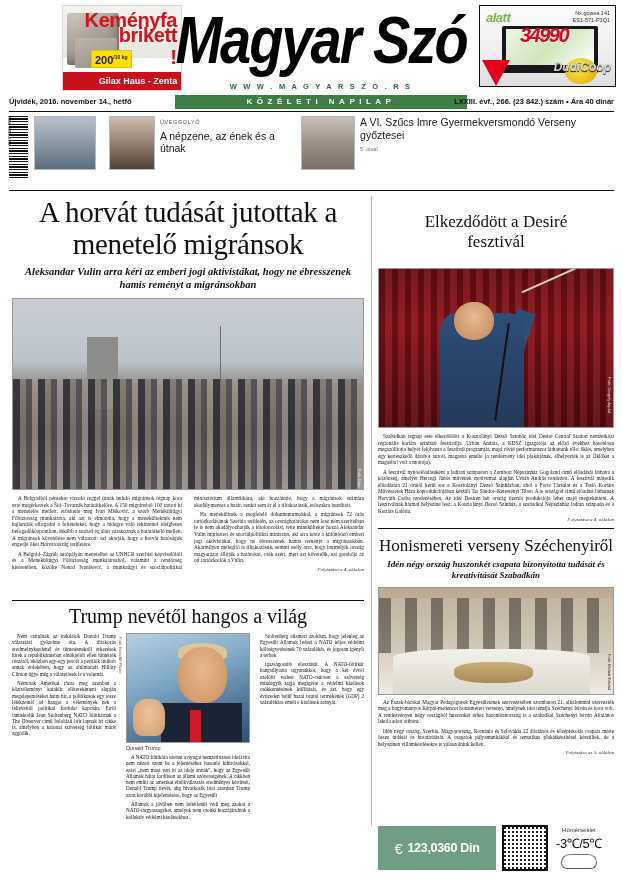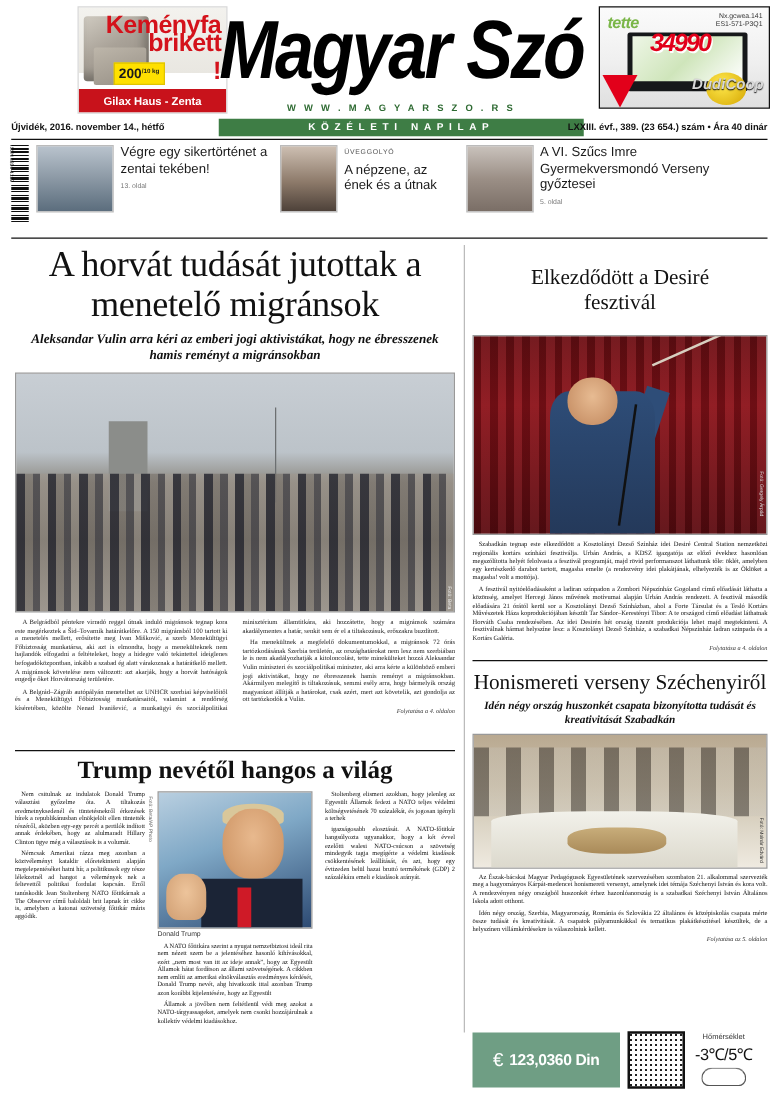--- a/index.html
+++ b/index.html
@@ -83,21 +83,21 @@
   .ad-left .bang {
     position: absolute;
     right: 4px; top: 40px;
     color: #d4121b;
     font-family: "Liberation Sans", sans-serif;
     font-weight: bold;
     font-size: 20px;
   }
   .ad-left .ad-bottom {
     position: absolute;
-    left: 0; bottom: 0;
+    left: 16px; bottom: 0;
     width: 100%;
     text-align: center;
     color: #fff;
     font-family: "Liberation Sans", sans-serif;
     font-weight: bold;
     font-size: 9px;
     line-height: 18px;
   }
 
   .masthead {
@@ -415,21 +415,21 @@
 
   
   .trump {
     position: absolute;
     left: 12px; top: 604px;
     width: 352px;
   }
   .trump h2 {
     margin: 0;
     font-family: "Liberation Serif", serif;
-    font-weight: bold;
+    font-weight: normal;
     font-size: 20px;
     line-height: 24px;
     text-align: center;
   }
   .trump .layout {
     margin-top: 5px;
     display: flex;
   }
   .trump .tcol {
     width: 104px;
@@ -707,54 +707,50 @@
       <div class="bang">!</div>
       <div class="ad-bottom">Gilax Haus - Zenta</div>
     </div>
 
     <div class="masthead">
       <div class="logo">Magyar Szó</div>
       <div class="weburl">W W W . M A G Y A R S Z O . R S</div>
     </div>
 
     <div class="ad-right">
-      <div class="acer">tette</div>
+      <div class="acer">alatt</div>
       <div class="code">
         <span>Nx.gcwea.141</span><br>
         <span>ES1-571-P3Q1</span>
       </div>
       <div class="laptop">
         <div class="screen"></div>
       </div>
       <div class="price">34990</div>
       <div class="garancia">5 év garancia</div>
       <div class="globe"></div>
       <div class="dudicoop">DudiCoop</div>
       <div class="swoosh"></div>
     </div>
   </div>
 
   <div class="greenbar">
     <div class="kozeleti">KÖZÉLETI NAPILAP</div>
   </div>
   <div class="dateline-left">Újvidék, 2016. november 14., hétfő</div>
-  <div class="dateline-right">LXXIII. évf., 389. (23 654.) szám • Ára 40 dinár</div>
+  <div class="dateline-right">LXXIII. évf., 266. (23 842.) szám • Ára 40 dinár</div>
   <div class="hrule r1"></div>
 
   <div class="teasers">
     <div class="barcode">
       <span class="bc-label">ISSN 0350-4182</span>
     </div>
 
     <div class="teaser">
       <div class="thumb t1-thumb"></div>
-      <div class="ttext">
-        <span>Végre egy sikertörténet a zentai tekében!</span>
-        <span class="pageref">13. oldal</span>
-      </div>
     </div>
 
     <div class="teaser">
       <div class="thumb t2-thumb"></div>
       <div class="ttext">
         <span class="kicker">ÜVEGGOLYÓ</span>
         <span>A népzene, az ének és a útnak</span>
       </div>
     </div>
 

